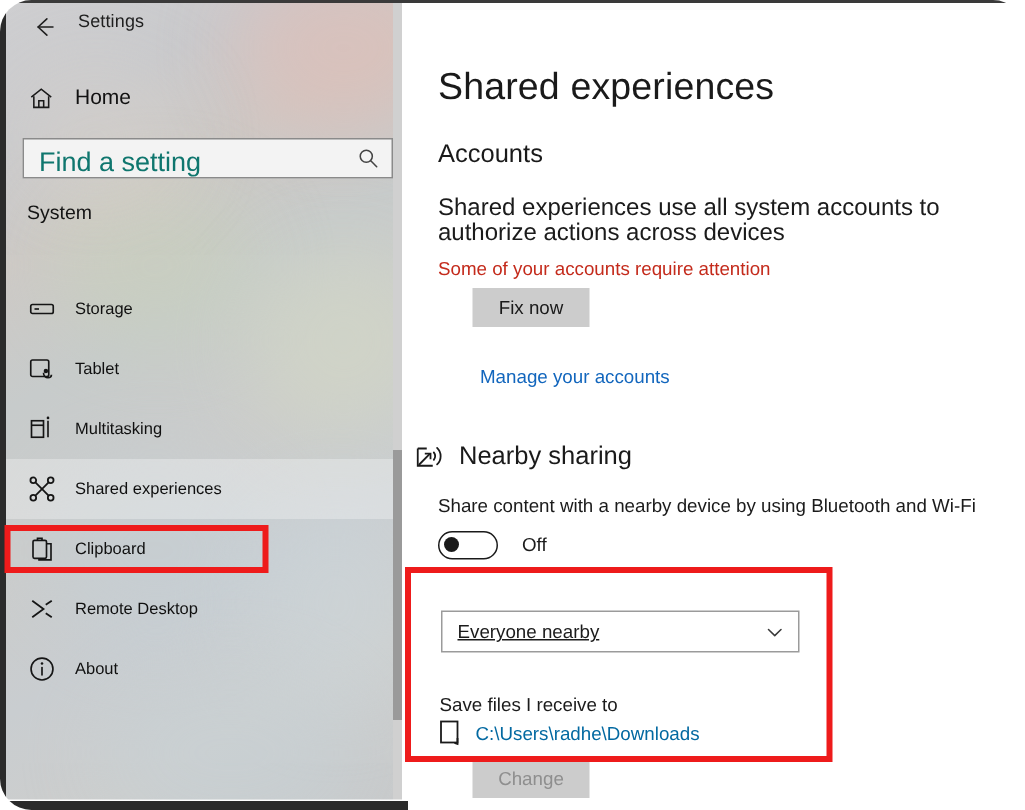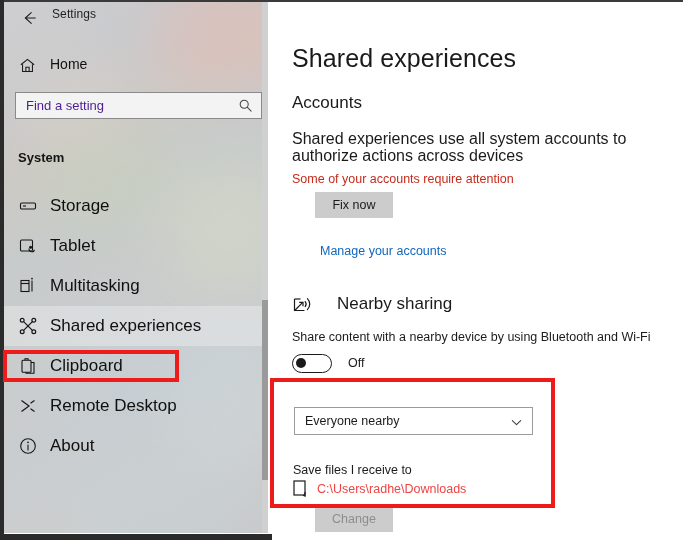--- a/index.html
+++ b/index.html
@@ -13,20 +13,21 @@
     overflow: hidden;
     font-family: "Liberation Sans", sans-serif;
     -webkit-font-smoothing: antialiased;
   }
   #app {
     position: relative;
     width: 683px;
     height: 540px;
     background: #ffffff;
     overflow: hidden;
+    border-radius: 21px;
   }
 
   
   .frame-left {
     position: absolute;
     left: 0; top: 0;
     width: 4px; height: 540px;
     background: #2b2b2b;
   }
   .frame-top {
@@ -137,35 +138,35 @@
     background: #f3f3f3;
     border: 1px solid #8a8a8a;
     box-sizing: border-box;
     display: flex;
     align-items: center;
     cursor: text;
   }
   .search-placeholder {
     position: absolute;
     left: 10px; top: 5px;
-    font-size: 13px;
-    color: #4c1d95;
+    font-size: 18px;
+    color: #0f766e;
   }
   .search-icon {
     position: absolute;
     right: 8px; top: 5px;
     width: 15px; height: 15px;
     color: #444444;
   }
 
   .section-label {
     position: absolute;
-    left: 14px; top: 148px;
+    left: 14px; top: 132px;
     font-size: 13px;
-    font-weight: bold;
+    font-weight: normal;
     color: #141414;
   }
 
   .nav-list {
     position: absolute;
     left: 0; top: 184px;
     width: 258px;
   }
   .nav-item {
     position: relative;
@@ -184,21 +185,21 @@
     left: 14px;
     width: 20px; height: 20px;
     color: #151515;
     display: flex;
     align-items: center;
     justify-content: center;
   }
   .nav-label {
     position: absolute;
     left: 46px;
-    font-size: 17px;
+    font-size: 11px;
     color: #101010;
     white-space: nowrap;
   }
 
   
   .main {
     position: absolute;
     left: 272px; top: 2px;
     width: 411px; height: 538px;
     background: #ffffff;
@@ -257,24 +258,23 @@
     position: absolute;
     left: 20px; top: 242px;
     font-size: 12.5px;
     color: #1266bd;
     cursor: pointer;
     margin-left: 28px;
   }
 
   .nearby-head {
     position: absolute;
-    left: 20px; top: 291px;
-    display: flex;
-    align-items: center;
-    gap: 15px;
+    left: 4px; top: 291px;
+    display: flex;
+    align-items: center;
   }
   .nearby-icon {
     width: 22px; height: 22px;
     color: #1a1a1a;
     margin-right: 8px;
   }
   .nearby-title {
     font-size: 17px;
     font-weight: 400;
     color: #1a1a1a;
@@ -333,20 +333,21 @@
     box-sizing: border-box;
     display: flex;
     align-items: center;
     cursor: pointer;
   }
   .select-value {
     position: absolute;
     left: 10px;
     font-size: 12.5px;
     color: #1b1b1b;
+    text-decoration: underline;
   }
   .chevron-down-icon {
     position: absolute;
     right: 9px;
     width: 13px; height: 13px;
     color: #3a3a3a;
   }
 
   .path-row {
     position: absolute;
@@ -354,21 +355,21 @@
     display: flex;
     align-items: center;
   }
   .folder-icon {
     width: 15px; height: 17px;
     color: #1a1a1a;
     margin-right: 9px;
   }
   .path-text {
     font-size: 12.5px;
-    color: #ef4444;
+    color: #0369a1;
   }
 
   
   .annotation {
     position: absolute;
     border: 4px solid #ee1b1b;
     box-sizing: border-box;
     pointer-events: none;
     z-index: 30;
   }

